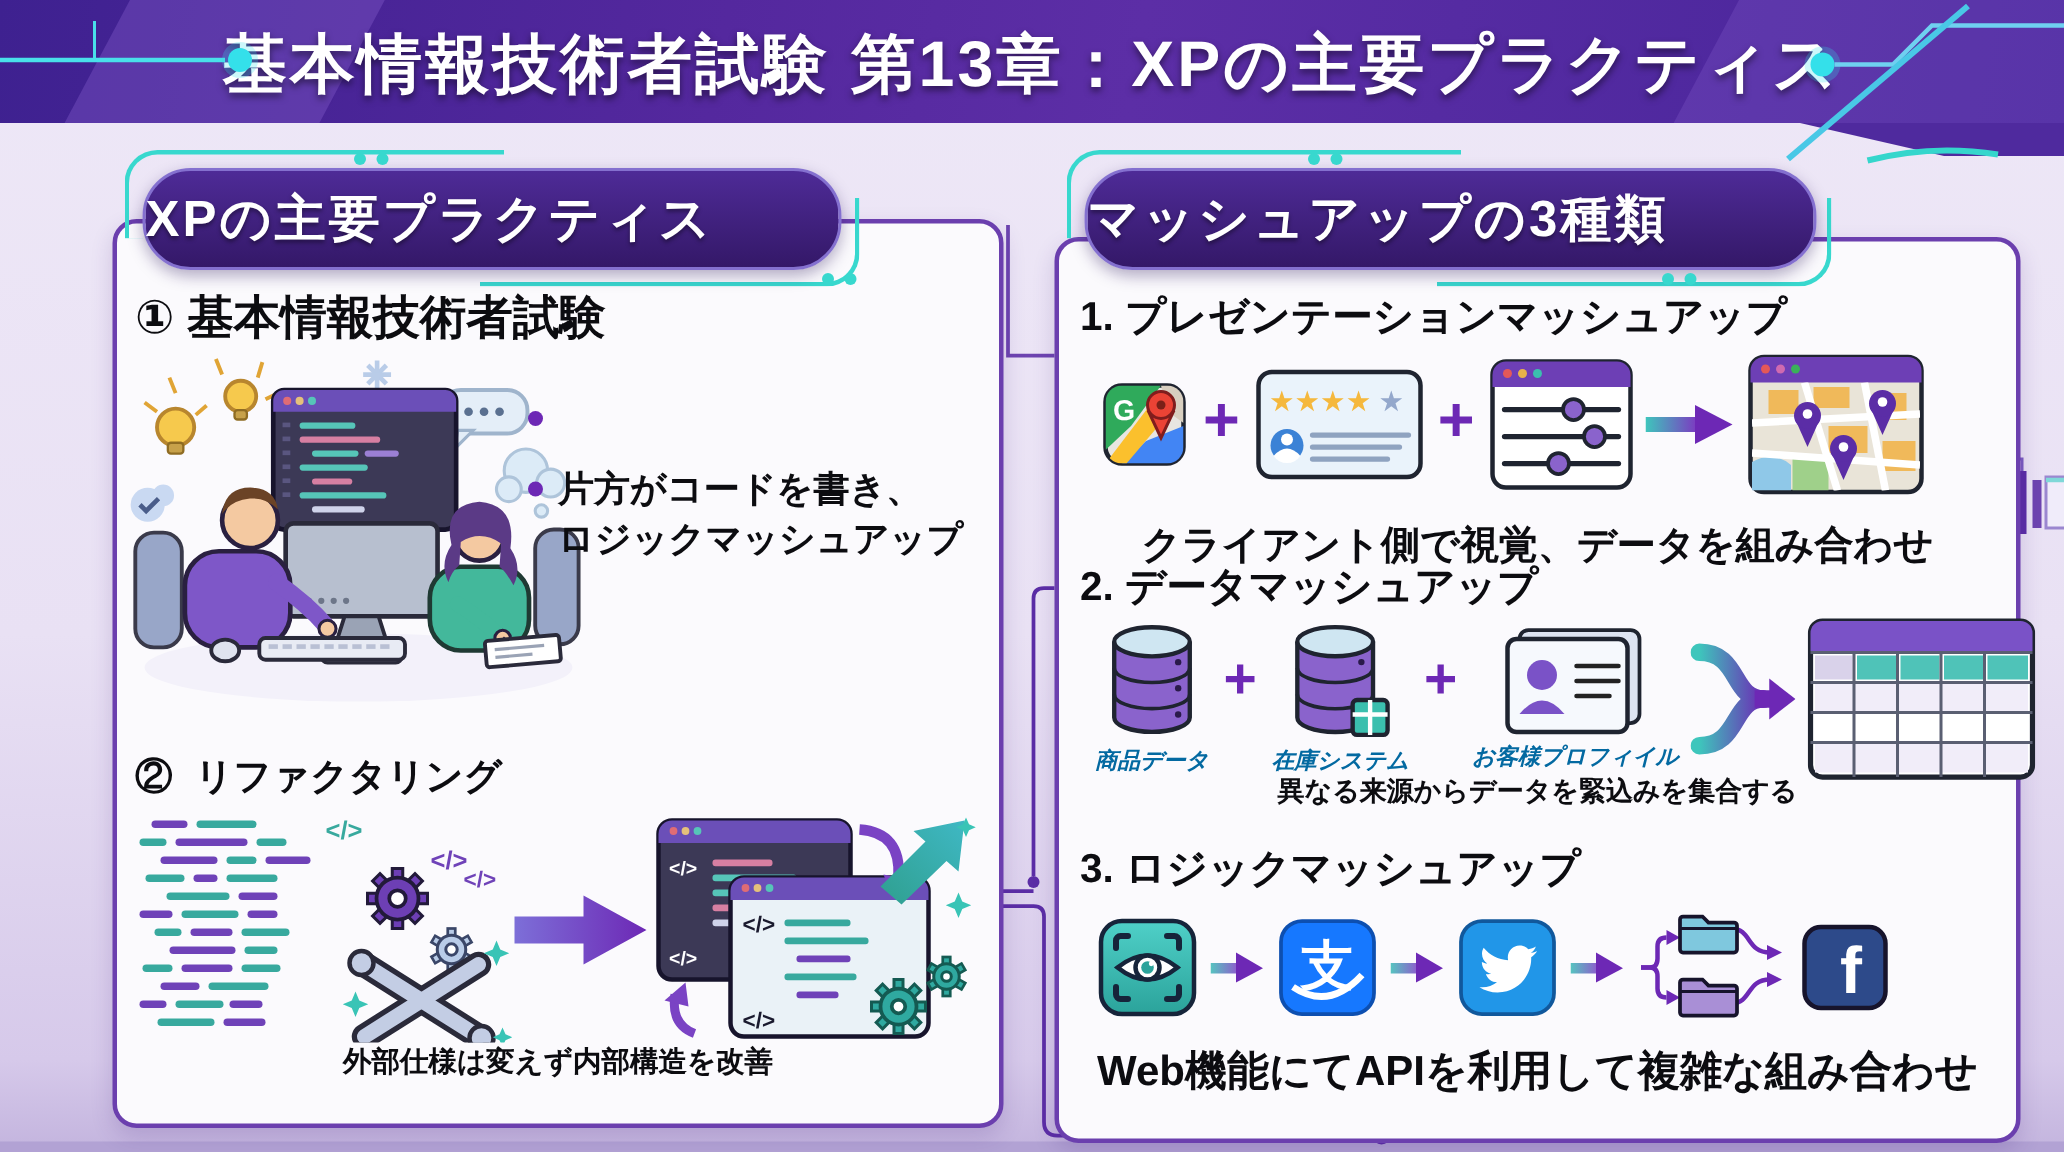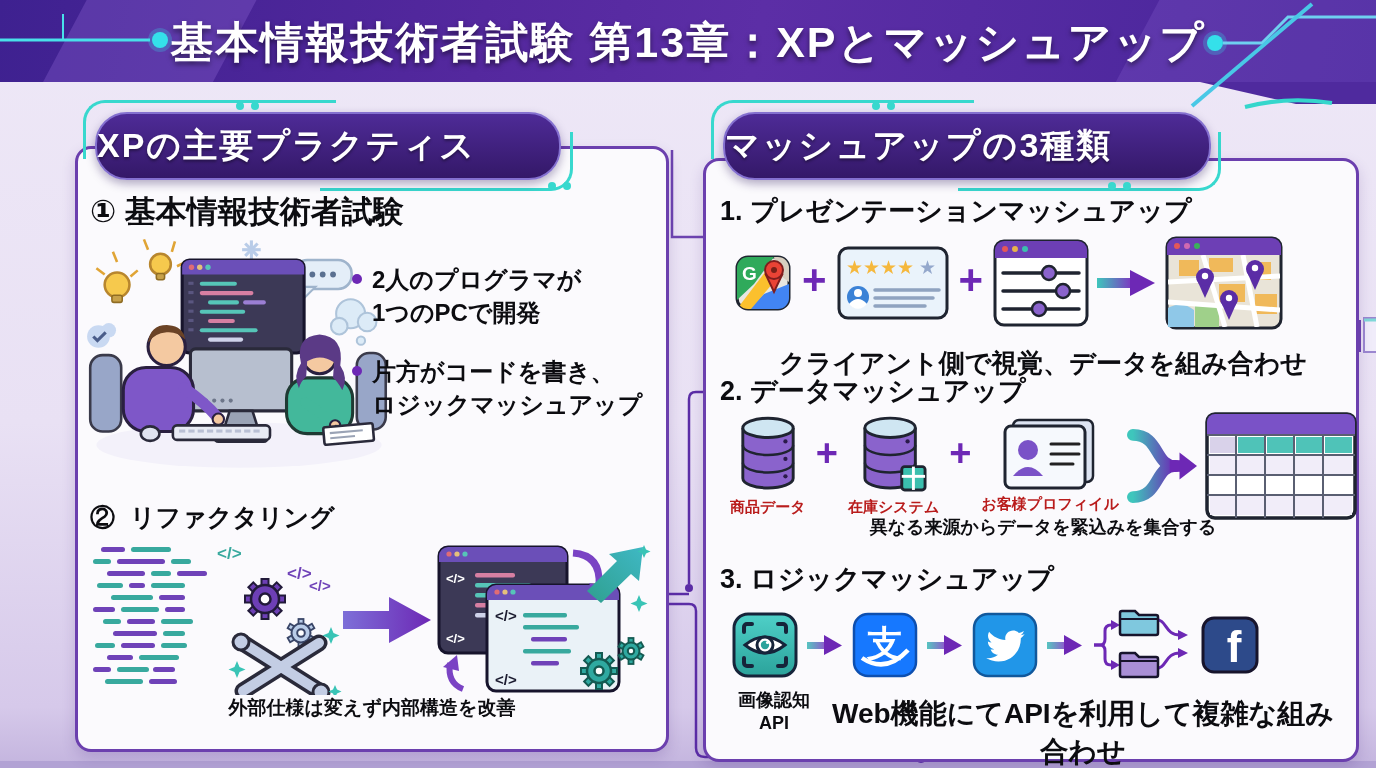--- a/index.html
+++ b/index.html
@@ -23,21 +23,21 @@
         display:flex;align-items:center;}
   .pill .pill-text{color:#fff;font-size:34px;font-weight:800;letter-spacing:2px;text-shadow:0 2px 3px rgba(0,0,0,.4);}
   .bracket{position:absolute;z-index:5;border:3px solid #38d8ce;}
   .bk-tl{border-right:none;border-bottom:none;border-radius:22px 0 0 0;}
   .bk-br{border-left:none;border-top:none;border-radius:0 0 22px 0;}
   .tdot{position:absolute;z-index:7;width:8px;height:8px;border-radius:50%;background:#38d8ce;}
   
   .panel{position:absolute;z-index:4;background:#fbfafd;border:3px solid #6b3fae;border-radius:16px;
          box-shadow:0 6px 14px rgba(70,40,130,.18);}
   #left-panel{left:75px;top:146px;width:588px;height:600px;}
-  #right-panel{left:703px;top:158px;width:638px;height:598px;padding-left:12px;}
+  #right-panel{left:703px;top:158px;width:638px;height:598px;}
   .sec-heading{position:absolute;color:#0c0c10;font-weight:800;}
   .caption{position:absolute;color:#0c0c10;font-weight:800;text-align:center;width:100%;}
   
   .pp-heading{left:12px;top:42px;font-size:31px;}
   .pp-illus{position:absolute;left:6px;top:84px;}
   .pp-bullets{position:absolute;left:274px;top:114px;width:310px;}
   .bullet{display:flex;margin-bottom:26px;}
   .bullet .dot{flex:0 0 auto;width:10px;height:10px;border-radius:50%;background:#6d28b5;margin:11px 10px 0 0;}
   .bullet .btxt{font-size:24px;font-weight:800;color:#0c0c10;line-height:1.38;}
   .rf-heading{left:12px;top:352px;font-size:25px;font-family:Liberation Mono, monospace;}
@@ -50,38 +50,38 @@
   .m3-h{left:14px;top:400px;}
   .icon-row{position:absolute;display:flex;align-items:center;}
   .row1{left:28px;top:72px;height:100px;gap:8px;}
   .row2{left:24px;top:248px;height:114px;gap:8px;}
   .row3{left:26px;top:442px;height:84px;gap:9px;}
   .plus{font-size:42px;font-weight:800;color:#6d28b5;line-height:1;padding:0 2px 6px 2px;}
   .plus2{font-size:38px;padding-bottom:26px;}
   .cap1{top:174px;font-size:26px;margin-top:11px;}
   .cap2{top:354px;font-size:18px;}
   .icon-col{display:flex;flex-direction:column;align-items:center;}
-  .icon-label{font-size:15px;font-weight:800;color:#b91c1c;margin-top:3px;white-space:nowrap;}
+  .icon-label{font-size:15px;font-weight:800;color:#0369a1;margin-top:3px;white-space:nowrap;font-style:italic;}
   .bottom3{position:absolute;left:10px;top:528px;width:618px;display:flex;align-items:flex-start;}
   .api-label{width:116px;text-align:center;font-size:18px;font-weight:800;color:#0c0c10;line-height:1.25;}
   .cap3{flex:1;text-align:center;font-size:28px;font-weight:800;color:#0c0c10;padding-top:6px;}
   
   #overlay{position:absolute;left:0;top:0;z-index:3;pointer-events:none;}
   #hdr-circuit{position:absolute;left:0;top:0;z-index:3;pointer-events:none;}
   .bottom-strip{position:absolute;left:0;bottom:0;width:100%;height:7px;background:#b2a2d4;z-index:1;}
 </style>
 </head>
 <body>
 
 <div id="page">
 
   <div class="header">
     <div class="band b1"></div>
     <div class="band b2"></div>
-    <div class="header-title">基本情報技術者試験 第13章：XPとマッシュアップ</div>
+    <div class="header-title">基本情報技術者試験 第13章：XPの主要プラクティス</div>
   </div>
   <div class="header-wedge"></div>
 
   <svg id="hdr-circuit" width="1376" height="130">
     <polyline points="0,40 150,40" stroke="#49e0ea" stroke-width="3" fill="none"></polyline>
     <polyline points="63,14 63,40" stroke="#49e0ea" stroke-width="2" fill="none"></polyline>
     <circle cx="160" cy="40" r="8" fill="#35e0ea"></circle>
     <circle cx="160" cy="40" r="12" fill="#35e0ea" opacity="0.25"></circle>
     <circle cx="1215" cy="43" r="8" fill="#35e0ea"></circle>
     <circle cx="1215" cy="43" r="12" fill="#35e0ea" opacity="0.25"></circle>
@@ -250,24 +250,20 @@
       <g transform="rotate(-5 255 194)">
         <rect x="232" y="186" width="48" height="17" rx="2" fill="#ffffff" stroke="#2a2a3a" stroke-width="2.5"></rect>
         <line x1="238" y1="192" x2="270" y2="192" stroke="#9aa3b5" stroke-width="2"></line>
         <line x1="238" y1="197" x2="262" y2="197" stroke="#9aa3b5" stroke-width="2"></line>
       </g>
     </svg>
 
     <div class="pp-bullets">
       <div class="bullet">
         <span class="dot"></span>
-        <span class="btxt">
-          <span>2人のプログラマが</span><br>
-          <span>1つのPCで開発</span>
-        </span>
       </div>
       <div class="bullet">
         <span class="dot"></span>
         <span class="btxt">
           <span>片方がコードを書き、</span><br>
           <span>ロジックマッシュアップ</span>
         </span>
       </div>
     </div>
 
@@ -710,22 +706,18 @@
         </g>
       </svg>
 
       <svg width="58" height="58" viewBox="0 0 58 58">
         <rect x="2" y="2" width="54" height="54" rx="11" fill="#2d4a8a" stroke="#17142c" stroke-width="3"></rect>
         <text x="33" y="46" font-size="44" font-weight="bold" fill="#ffffff" text-anchor="middle">f</text>
       </svg>
     </div>
 
     <div class="bottom3">
-      <div class="api-label">
-        <span>画像認知</span><br>
-        <span>API</span>
-      </div>
       <div class="cap3">Web機能にてAPIを利用して複雑な組み合わせ</div>
     </div>
   </div>
 
   <div class="bottom-strip"></div>
 </div>
 
 </body></html>

